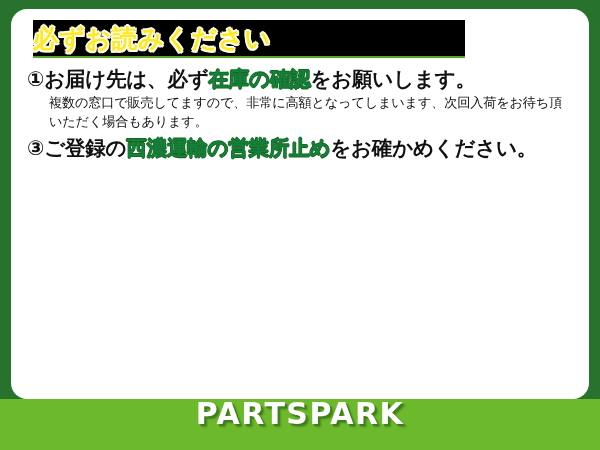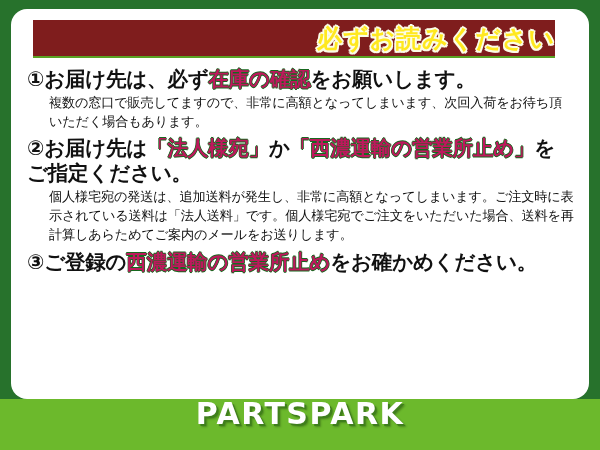--- a/index.html
+++ b/index.html
@@ -35,28 +35,28 @@
     border-radius: 16px;
     box-sizing: border-box;
     overflow: hidden;
   }
 
   
   #title-band {
     position: absolute;
     left: 22px;
     top: 11px;
-    width: 522px;
+    width: 432px;
     height: 38px;
-    background: #7f1d1d;
+    background: #000000;
     border-bottom: 2px solid #5aa324;
     box-sizing: border-box;
     display: flex;
     align-items: center;
-    justify-content: flex-end;
+    justify-content: flex-start;
   }
   #title-text {
     font-size: 25px;
     font-weight: bold;
     color: #ffe81f;
     letter-spacing: 1px;
     line-height: 1;
     text-shadow:
       -1.5px -1.5px 0 #fbfce8,
        1.5px -1.5px 0 #fbfce8,
@@ -88,21 +88,21 @@
     font-weight: bold;
     color: #111111;
     line-height: 1.22;
     letter-spacing: -0.2px;
     white-space: nowrap;
   }
   .item-heading.wrap {
     white-space: normal;
   }
   .hl {
-    color: #be185d;
+    color: #15803d;
     text-shadow:
       -0.7px 0 #17691f,
        0.7px 0 #17691f,
        0 -0.7px #17691f,
        0  0.7px #17691f;
   }
   .item-body {
     font-size: 13.2px;
     color: #111111;
     line-height: 1.42;
@@ -143,24 +143,20 @@
       <span id="title-text">必ずお読みください</span>
     </div>
 
     <div id="notice-body">
 
       <div class="notice-item">
         <div class="item-heading"><span>①</span><span>お届け先は、必ず</span><span class="hl">在庫の確認</span><span>をお願いします。</span></div>
         <div class="item-body">複数の窓口で販売してますので、非常に高額となってしまいます、次回入荷をお待ち頂いただく場合もあります。</div>
       </div>
 
-      <div class="notice-item">
-        <div class="item-heading wrap"><span>②</span><span>お届け先は</span><span class="hl">「法人様宛」</span><span>か</span><span class="hl">「西濃運輸の営業所止め」</span><span>をご指定ください。</span></div>
-        <div class="item-body">個人様宅宛の発送は、追加送料が発生し、非常に高額となってしまいます。ご注文時に表示されている送料は「法人送料」です。個人様宅宛でご注文をいただいた場合、送料を再計算しあらためてご案内のメールをお送りします。</div>
-      </div>
 
       <div class="notice-item">
         <div class="item-heading"><span>③</span><span>ご登録の</span><span class="hl">西濃運輸の営業所止め</span><span>をお確かめください。</span></div>
       </div>
 
     </div>
   </div>
 
   <div id="footer-bar">
     <span id="brand-text">PARTSPARK</span>

